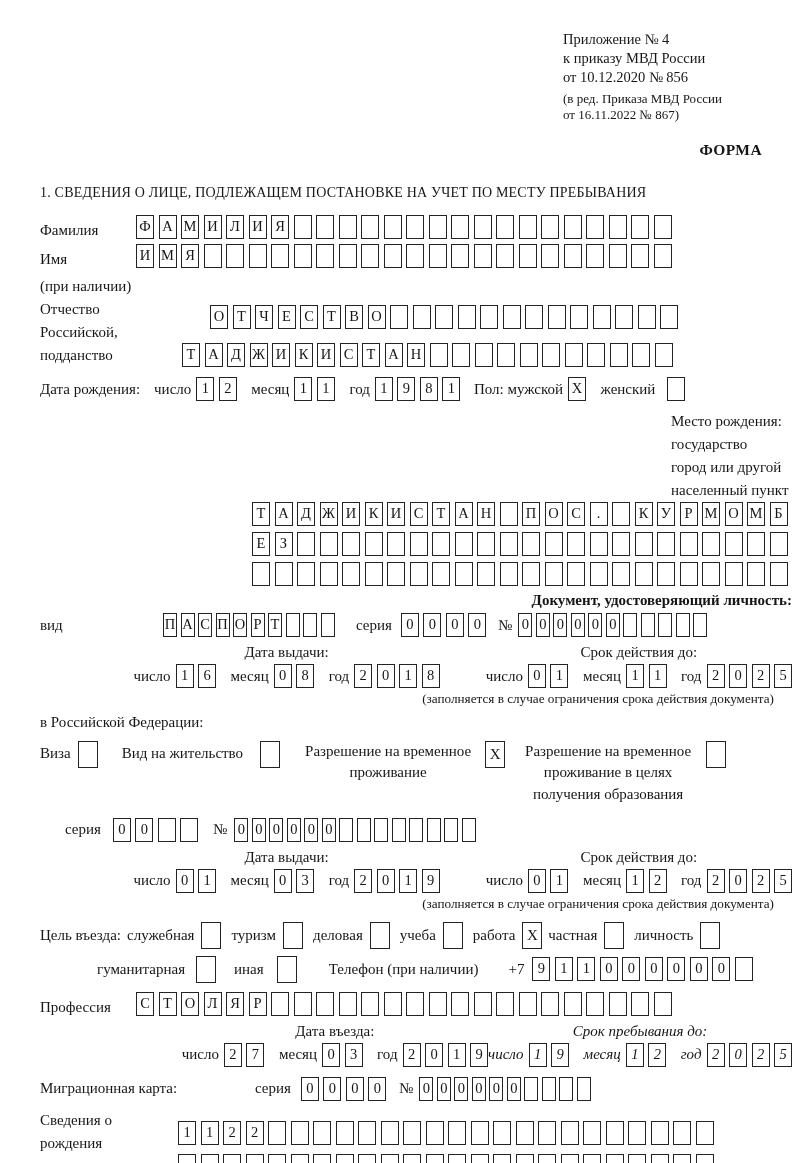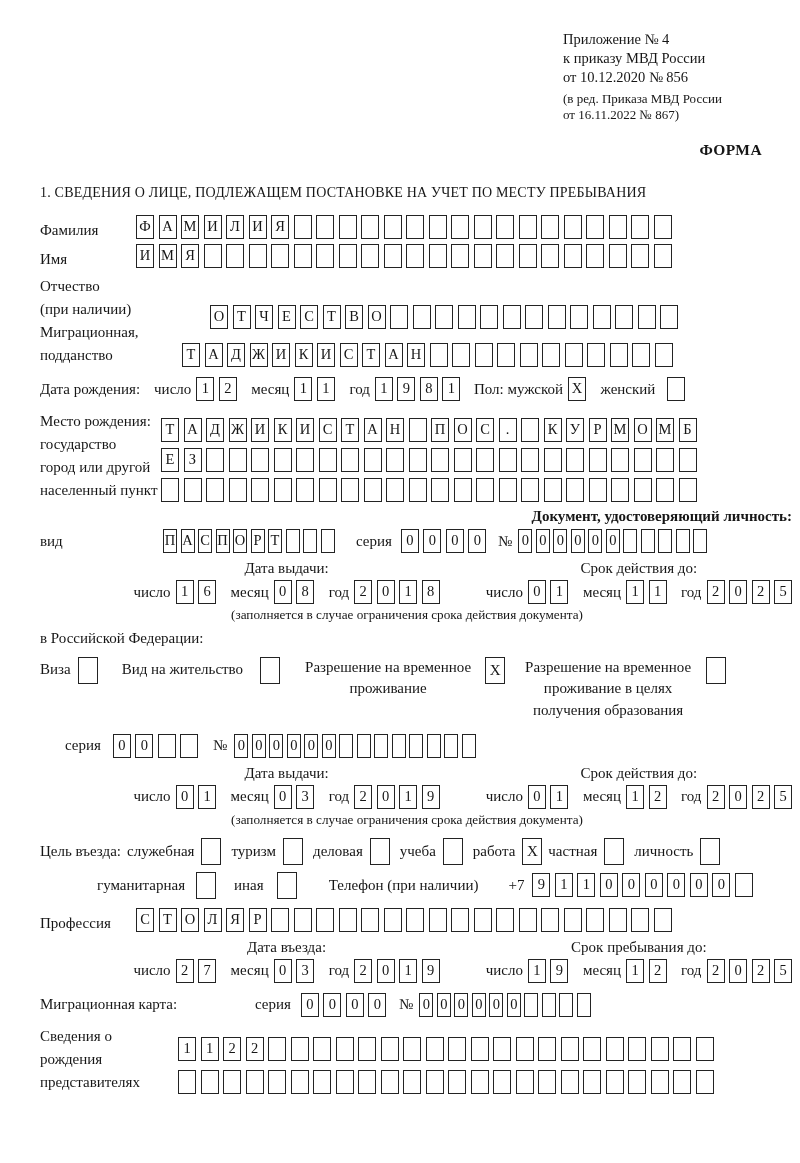--- a/index.html
+++ b/index.html
@@ -40,21 +40,21 @@
   .lblcol { flex:none; font-size:15px; line-height:23px; }
   .rowstack { display:flex; flex-direction:column; }
 
   
   .datepair { display:flex; margin-top:7px;justify-content:flex-end; }
   .dhead { font-size:15px; text-align:center; margin-bottom:3px; }
   .dline { display:flex; align-items:center; font-size:15px; }
   .dline .dlab { margin:0 5px 0 10px; }
   .dline .dlab:first-child { margin-left:0; }
   .note { font-size:13.2px; margin-top:3px; }
-  .note.right { text-align:center; padding-right:18px; }
+  .note.right { text-align:right; padding-right:18px; }
 
   .plain { font-size:15px; margin-top:8px; line-height:1.55; }
 
   
   .permitrow { display:flex; align-items:flex-start; margin-top:6px; font-size:15px; }
   .permitrow .stack { text-align:center; line-height:1.45; }
   .chk { flex:none; width:20px; height:27px; border:1.5px solid #232323; text-align:center; line-height:24px; font-size:15px; display:inline-block; background:#fff; }
 
   
   .purpose { display:flex; align-items:center; font-size:15px; margin-top:10px; }
@@ -137,23 +137,23 @@
         <span class="cb"></span>
         <span class="cb"></span>
         <span class="cb"></span>
         <span class="cb"></span>
         <span class="cb"></span>
       </div>
   </div>
 
   <div class="frow" style="margin-top:7px;">
     <div class="lblcol w170">
+      <div>(при наличии)</div>
       <div>Отчество</div>
-      <div>(при наличии)</div>
-      <div>Миграционная,</div>
+      <div>Российской,</div>
       <div>подданство</div>
     </div>
     <div class="rowstack" style="row-gap:14px;">
       <div class="boxes">
           <span class="cb">О</span>
           <span class="cb">Т</span>
           <span class="cb">Ч</span>
           <span class="cb">Е</span>
           <span class="cb">С</span>
           <span class="cb">Т</span>
@@ -222,21 +222,21 @@
     <span class="dlab" style="margin-left:9px;">Пол: мужской</span>
     <div class="boxes">
         <span class="cb">X</span>
       </div>
     <span class="dlab" style="margin-right:12px;">женский</span>
     <div class="boxes">
         <span class="cb"></span>
       </div>
   </div>
 
-  <div class="frow" style="margin-top:9px;">
+  <div class="frow" style="margin-top:9px;flex-direction:column;">
     <div class="lblcol w121">
       <div>Место рождения:</div>
       <div>государство</div>
       <div>город или другой</div>
       <div>населенный пункт</div>
     </div>
     <div class="rowstack" style="row-gap:6px;">
       <div class="boxes">
           <span class="cb">Т</span>
           <span class="cb">А</span>
@@ -585,21 +585,21 @@
           </div>
         <span class="dlab">год</span>
         <div class="boxes">
             <span class="cb">2</span>
             <span class="cb">0</span>
             <span class="cb">1</span>
             <span class="cb">9</span>
           </div>
       </div>
     </div>
-    <div style="margin-left:46px;">
+    <div style="font-style:italic;">
       <div class="dhead">Срок пребывания до:</div>
       <div class="dline">
         <span class="dlab">число</span>
         <div class="boxes">
             <span class="cb">1</span>
             <span class="cb">9</span>
           </div>
         <span class="dlab">месяц</span>
         <div class="boxes">
             <span class="cb">1</span>

